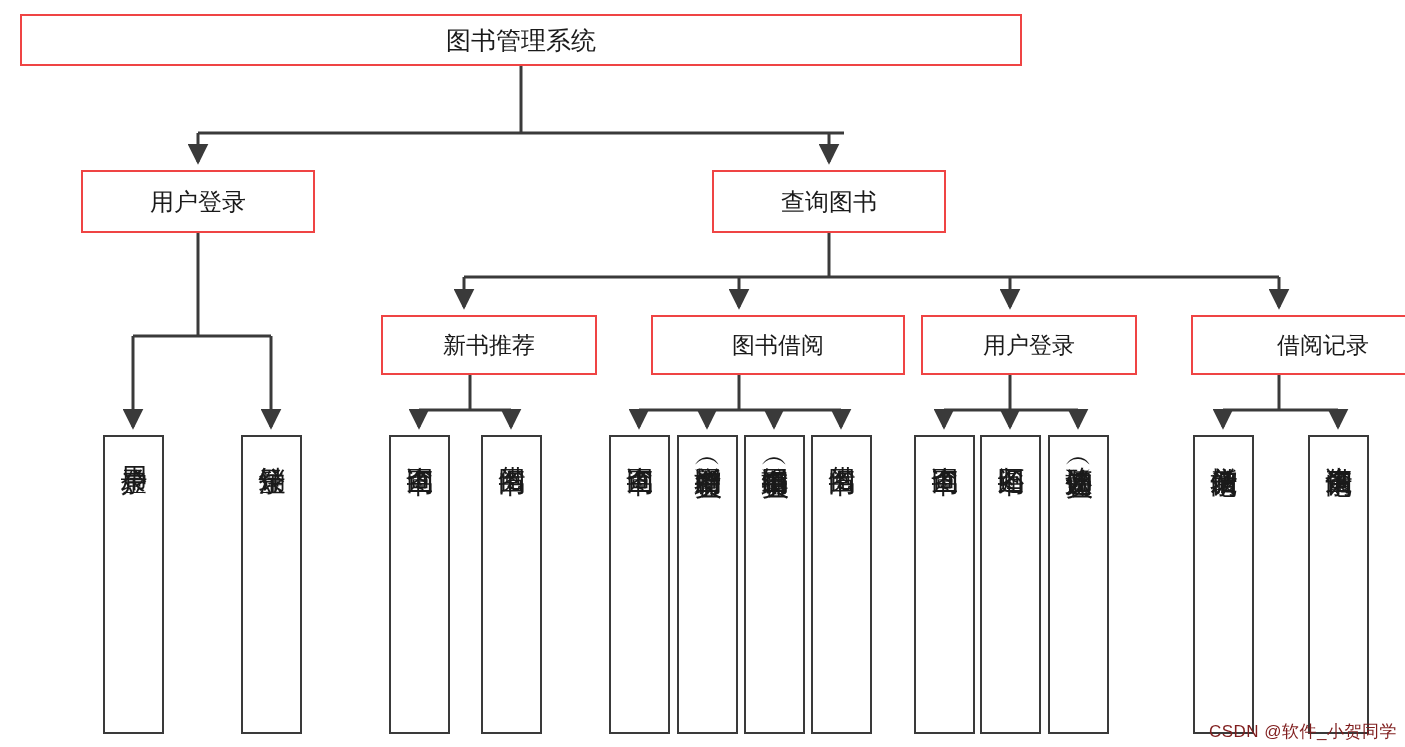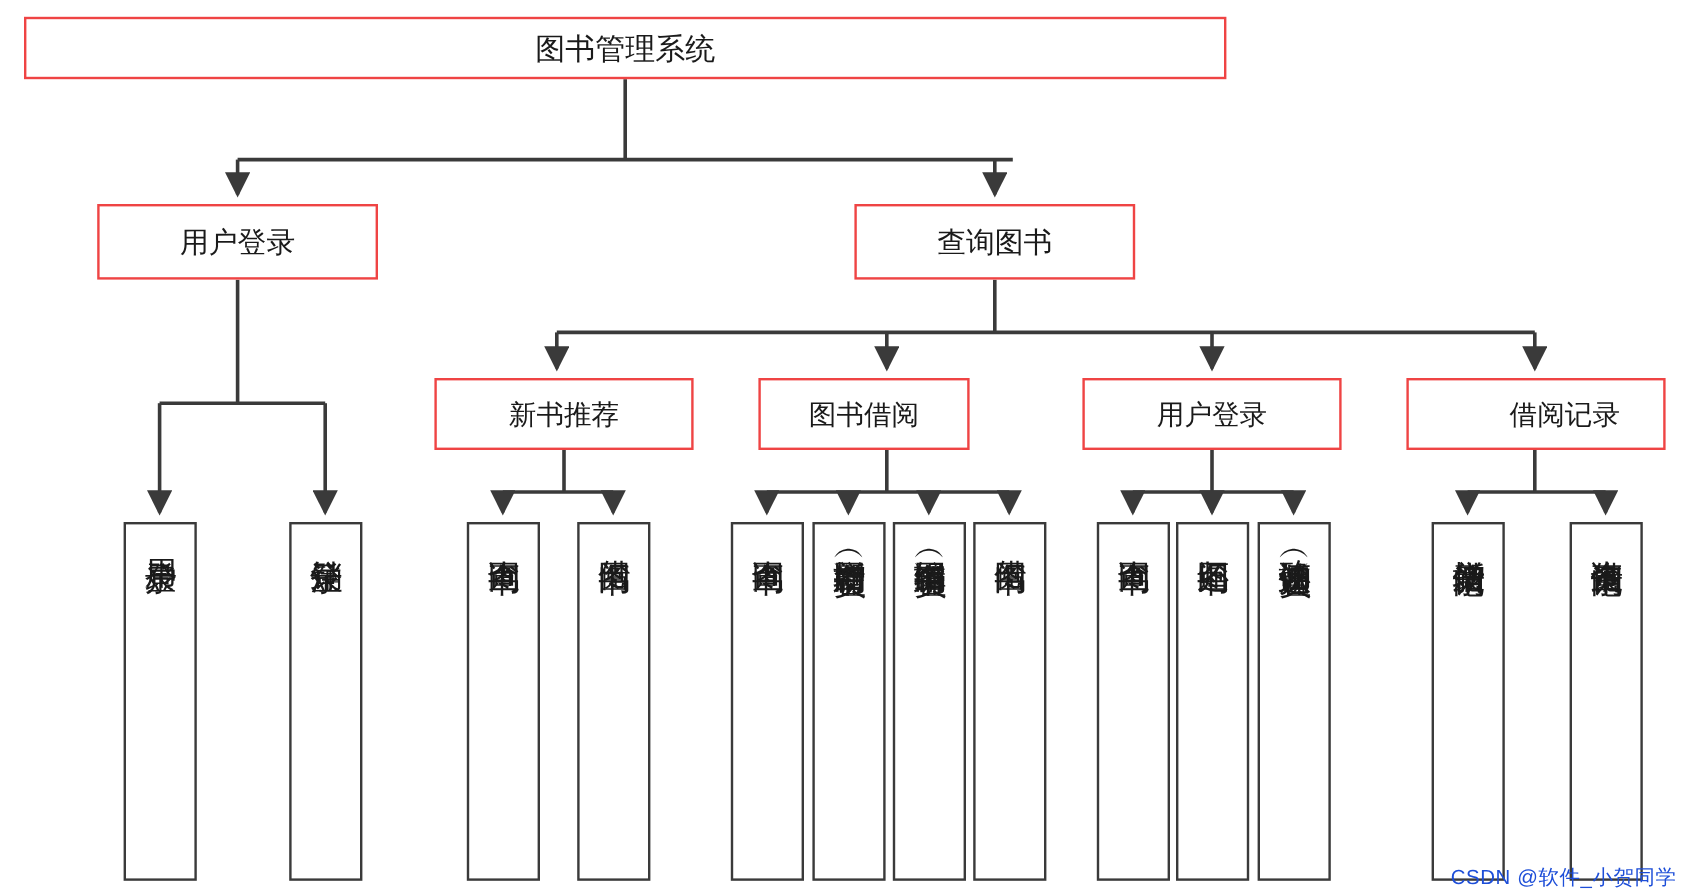--- a/index.html
+++ b/index.html
@@ -18,21 +18,21 @@
     box-sizing:border-box;
     background:#ffffff;
     border:2px solid #ef4444;
     display:flex;
     align-items:center;
     justify-content:center;
     color:#1a1a1a;
   }
   .node.root{font-size:25px;}
   .node.lvl1{font-size:24px;}
-  .node.lvl2{font-size:23px;}
+  .node.lvl2{font-size:23px;margin-left:19px;}
 
   .leaf{
     position:absolute;
     box-sizing:border-box;
     background:#ffffff;
     border:2px solid #3a3a3a;
     display:flex;
     align-items:flex-start;
     justify-content:center;
     padding-top:8px;
@@ -46,21 +46,21 @@
     letter-spacing:1px;
     color:#1a1a1a;
     white-space:nowrap;
   }
 
   .watermark{
     position:absolute;
     right:8px;
     bottom:4px;
     font-size:17px;
-    color:#1d4ed8;
+    color:#7f1d1d;
     letter-spacing:0.5px;
     white-space:nowrap;
   }
 </style>
 </head>
 <body>
 
 <div id="canvas">
 
   <svg class="connectors" viewBox="0 0 1405 747">
@@ -120,21 +120,21 @@
   <div class="node lvl1" style="left:81px;top:170px;width:234px;height:63px;">
     <span>用户登录</span>
   </div>
   <div class="node lvl1" style="left:712px;top:170px;width:234px;height:63px;">
     <span>查询图书</span>
   </div>
 
   <div class="node lvl2" style="left:362px;top:315px;width:216px;height:60px;">
     <span>新书推荐</span>
   </div>
-  <div class="node lvl2" style="left:632px;top:315px;width:176px;height:60px;">
+  <div class="node lvl2" style="left:632px;top:315px;width:254px;height:60px;">
     <span>图书借阅</span>
   </div>
   <div class="node lvl2" style="left:902px;top:315px;width:216px;height:60px;">
     <span>用户登录</span>
   </div>
   <div class="node lvl2" style="left:1172px;top:315px;width:216px;height:60px;padding-left:48px;">
     <span>借阅记录</span>
   </div>
 
   <div class="leaf" style="left:103px;top:435px;width:61px;height:299px;">

